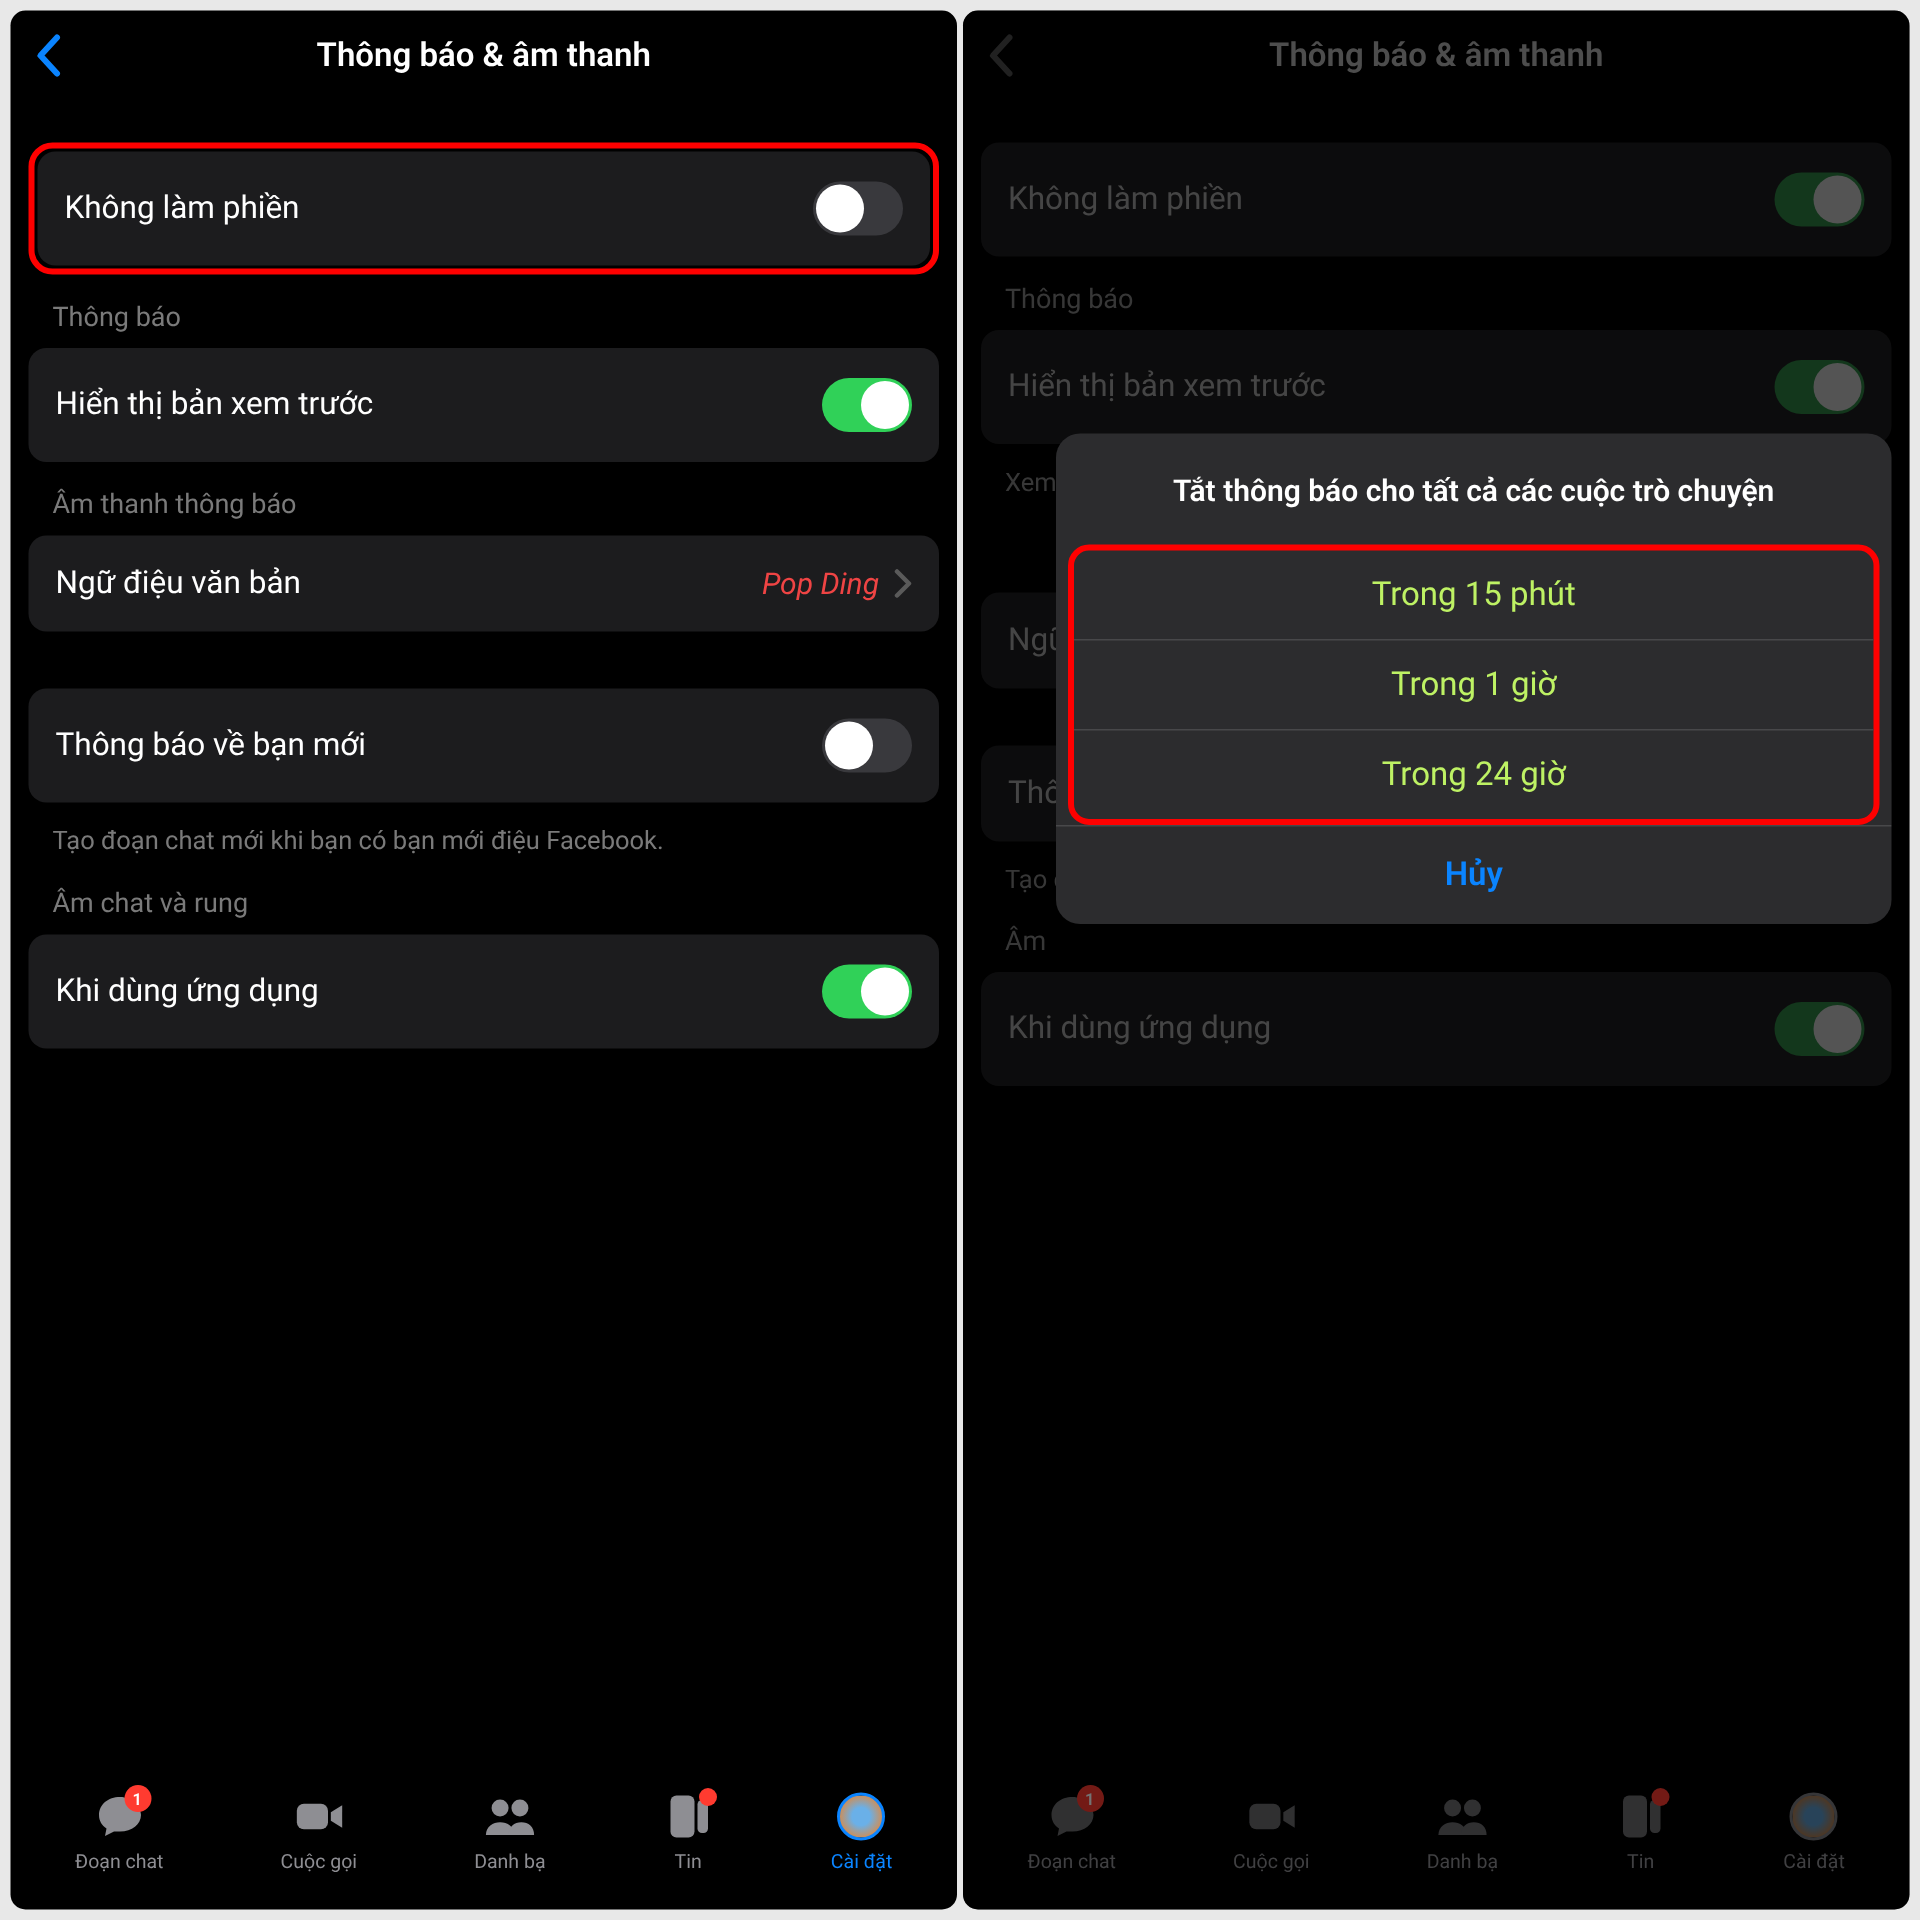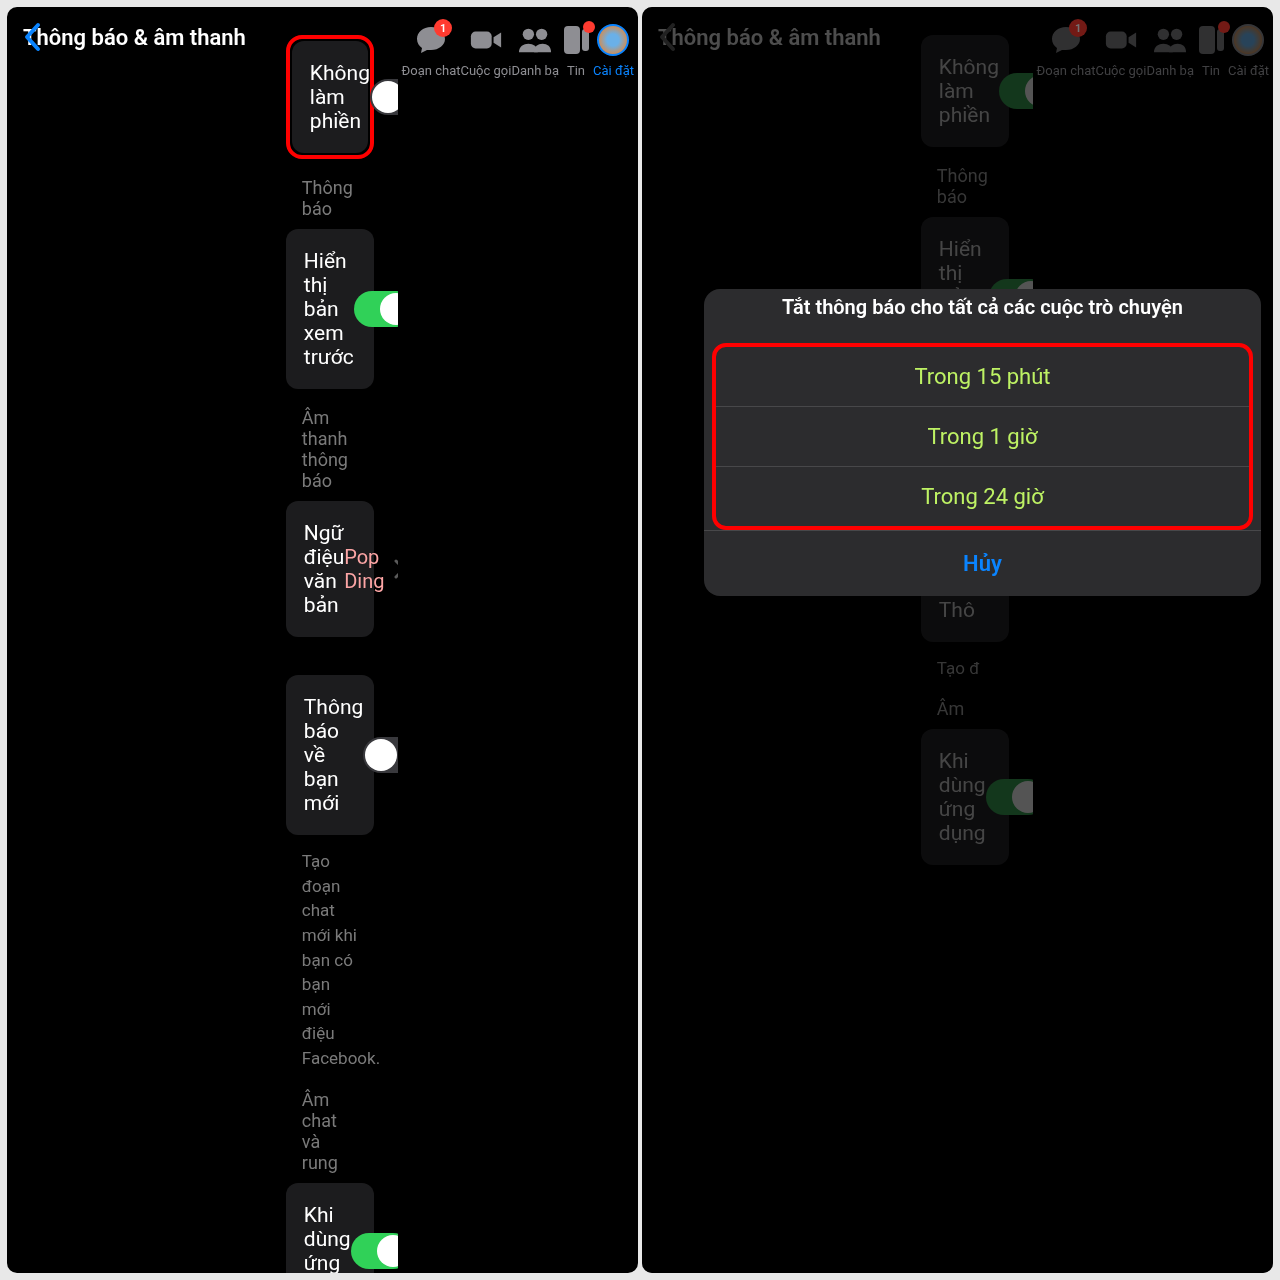--- a/index.html
+++ b/index.html
@@ -12,21 +12,21 @@
     gap: 4px;
     padding: 7px;
   }
   .phone {
     flex: 1;
     background: #000;
     border-radius: 10px;
     overflow: hidden;
     position: relative;
     display: flex;
-    flex-direction: row;
+    flex-direction: column;
   }
   .header {
     height: 60px;
     display: flex;
     align-items: center;
     justify-content: center;
     position: relative;
     padding: 0 16px;
   }
   .back-btn {
@@ -41,21 +41,21 @@
   .back-btn.inactive { color: #4a4a4a; }
   .header-title {
     color: #fff;
     font-size: 22px;
     font-weight: 600;
   }
   .header-title.inactive { color: #aaa; }
   .content {
     flex: 1;
     overflow-y: auto;
-    padding: 0 24px;
+    padding: 0 12px;
   }
   .section-title {
     color: #7a7a7a;
     font-size: 18px;
     padding: 18px 16px 10px;
   }
   .row {
     background: #1c1c1e;
     border-radius: 12px;
     padding: 20px 18px;
@@ -66,24 +66,25 @@
     font-size: 21px;
   }
   .row.inactive { color: #9a9a9a; }
   .row-desc {
     color: #7a7a7a;
     font-size: 17px;
     padding: 14px 16px 0;
     line-height: 1.45;
   }
   .row-value {
-    color: #fca5a5;
+    color: #ef4444;
     font-size: 20px;
     margin-left: auto;
     margin-right: 10px;
+    font-style: italic;
   }
   .chevron {
     color: #5a5a5a;
     font-size: 22px;
   }
   .toggle {
     width: 60px;
     height: 36px;
     border-radius: 18px;
     position: relative;
@@ -183,21 +184,21 @@
     right: 12px;
     background: #2c2c2e;
     border-radius: 16px;
     overflow: hidden;
   }
   .sheet-title {
     color: #fff;
     font-size: 20px;
     font-weight: 600;
     text-align: center;
-    padding: 4px 30px 22px;
+    padding: 24px 30px 22px;
     line-height: 1.4;
   }
   .sheet-option {
     color: #bef264;
     font-size: 22px;
     text-align: center;
     padding: 17px 0;
     border-top: 0.5px solid #48484a;
   }
   .sheet-cancel {

